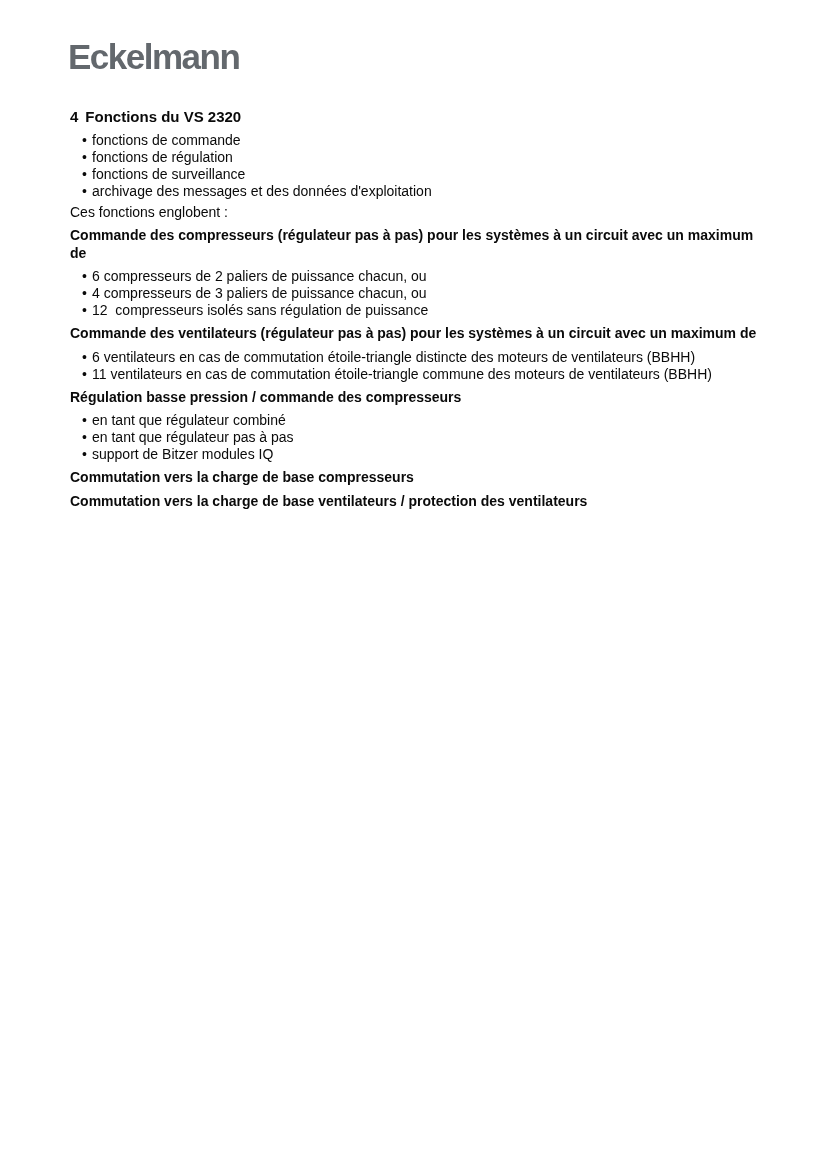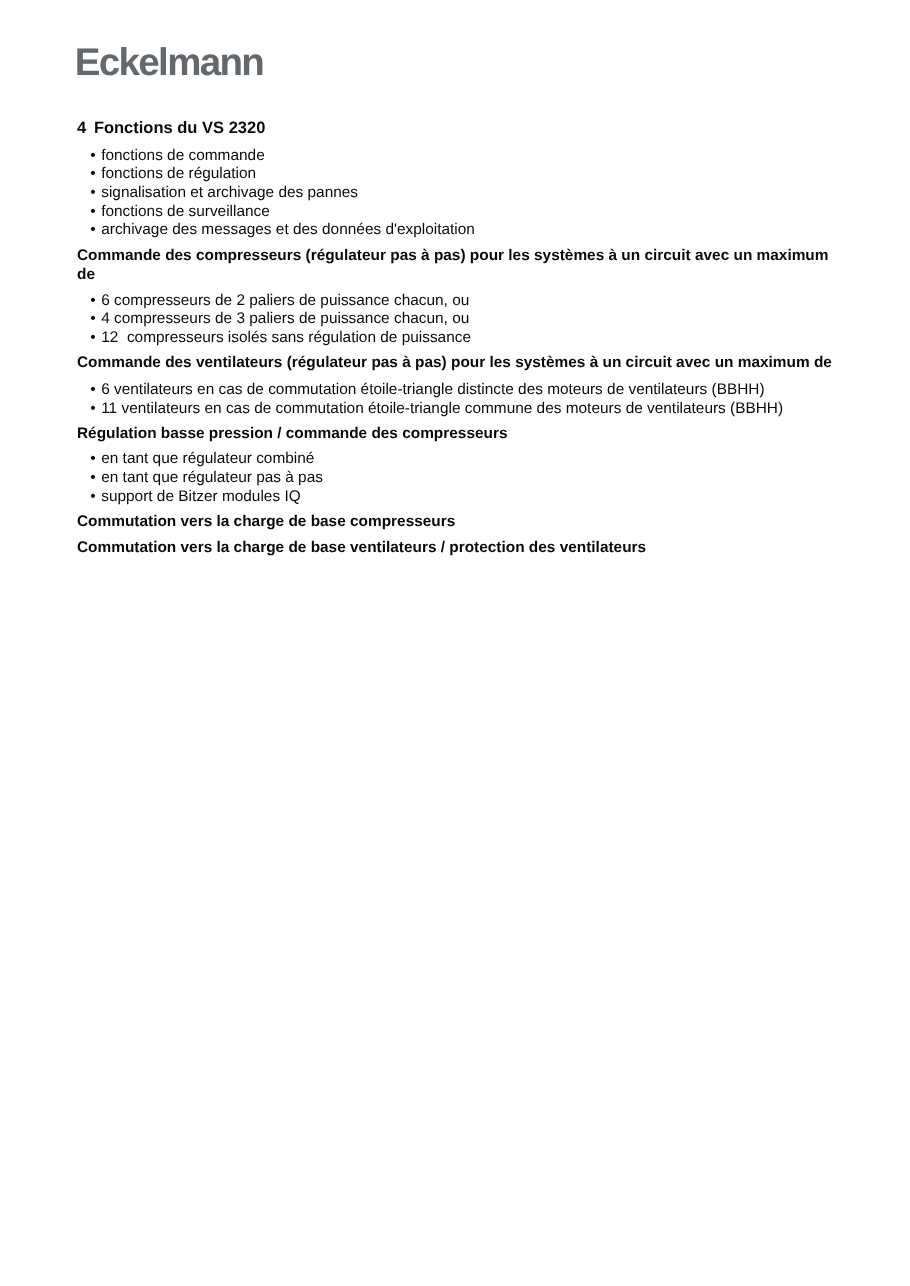--- a/index.html
+++ b/index.html
@@ -102,25 +102,25 @@
   <div class="content">
 
     <h1 class="doc-heading">
       <span class="h-num">4</span><span class="h-title">Fonctions du VS 2320</span>
     </h1>
 
 
     <ul class="bullets">
       <li>fonctions de commande</li>
       <li>fonctions de régulation</li>
-      <li>signalisation et archivage des pannes</li>
       <li>fonctions de surveillance</li>
       <li>archivage des messages et des données d'exploitation</li>
     </ul>
 
+    <p class="closing-text">Ces fonctions englobent :</p>
 
     <h2 class="sub-heading">Commande des compresseurs (régulateur pas à pas) pour les systèmes à un circuit avec un maximum de</h2>
     <ul class="bullets">
       <li>6 compresseurs de 2 paliers de puissance chacun, ou</li>
       <li>4 compresseurs de 3 paliers de puissance chacun, ou</li>
       <li>12  compresseurs isolés sans régulation de puissance</li>
     </ul>
 
     <h2 class="sub-heading">Commande des ventilateurs (régulateur pas à pas) pour les systèmes à un circuit avec un maximum de</h2>
     <ul class="bullets">

